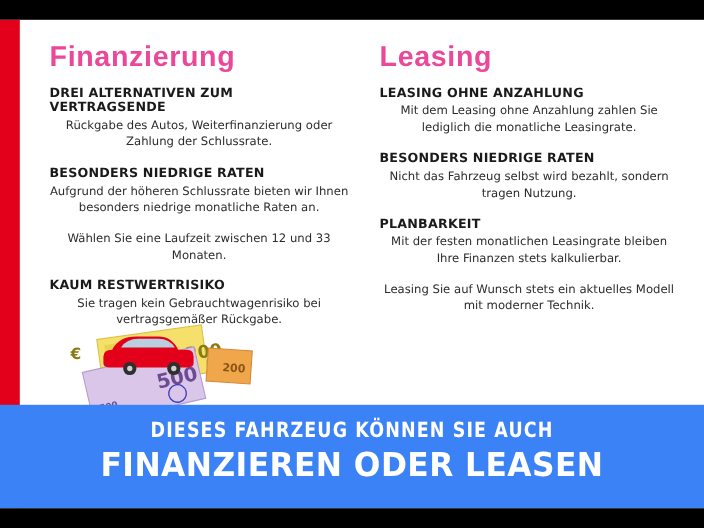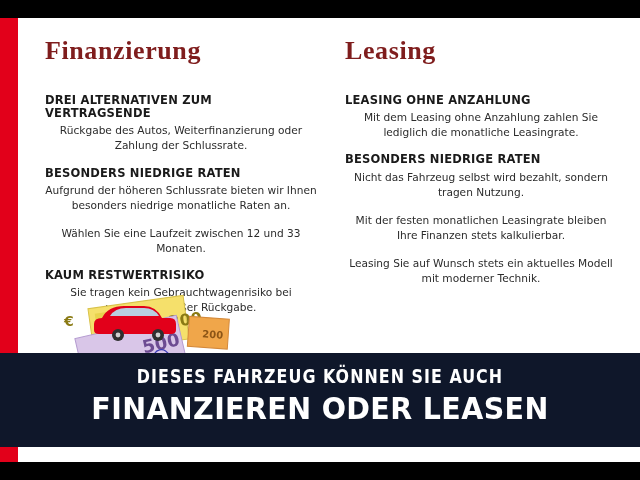--- a/index.html
+++ b/index.html
@@ -30,24 +30,24 @@
     left: 0;
     top: 0;
     width: 18px;
     height: 444px;
     background: #e2001a;
   }
   
   .bottom-band {
     position: absolute;
     left: 0;
-    bottom: 15px;
+    bottom: 0;
     width: 640px;
     height: 94px;
-    background: #0f172a;
+    background: #3b82f6;
   }
   .band-line1 {
     position: absolute;
     left: 0;
     top: 12px;
     width: 640px;
     text-align: center;
     color: #ffffff;
     font-family: "DejaVu Sans", sans-serif;
     font-weight: bold;
@@ -71,26 +71,26 @@
   }
   
   .col {
     position: absolute;
     top: 20px;
   }
   .col-left { left: 45px; width: 272px; }
   .col-right { left: 345px; width: 272px; }
 
   .col-title {
-    color: #7f1d1d;
-    font-family: Liberation Serif, serif;
+    color: #ec4899;
+    font-family: Liberation Sans, sans-serif;
     font-weight: bold;
     font-size: 26px;
     letter-spacing: 0.6px;
-    margin: 0 0 30px 0;
+    margin: 0 0 14px 0;
     line-height: 1;
   }
   .item { margin-bottom: 13px; }
   .item-head {
     color: #1a1a1a;
     font-family: "DejaVu Sans", sans-serif;
     font-weight: bold;
     font-size: 11.5px;
     letter-spacing: 0.2px;
     margin: 0 0 3px 0;
@@ -146,20 +146,21 @@
 
       <div class="item">
         <p class="item-head">LEASING OHNE ANZAHLUNG</p>
         <p class="item-body">Mit dem Leasing ohne Anzahlung zahlen Sie lediglich die monatliche Leasingrate.</p>
       </div>
       <div class="item">
         <p class="item-head">BESONDERS NIEDRIGE RATEN</p>
         <p class="item-body">Nicht das Fahrzeug selbst wird bezahlt, sondern tragen Nutzung.</p>
       </div>
       <div class="item">
+        <p class="item-head">PLANBARKEIT</p>
         <p class="item-body">Mit der festen monatlichen Leasingrate bleiben Ihre Finanzen stets kalkulierbar.</p>
       </div>
       <div class="item">
         <p class="item-body">Leasing Sie auf Wunsch stets ein aktuelles Modell mit moderner Technik.</p>
       </div>
     </div>
 
     <div class="illustration">
       <svg width="200" height="90" viewBox="0 0 200 90" xmlns="http://www.w3.org/2000/svg">
 

